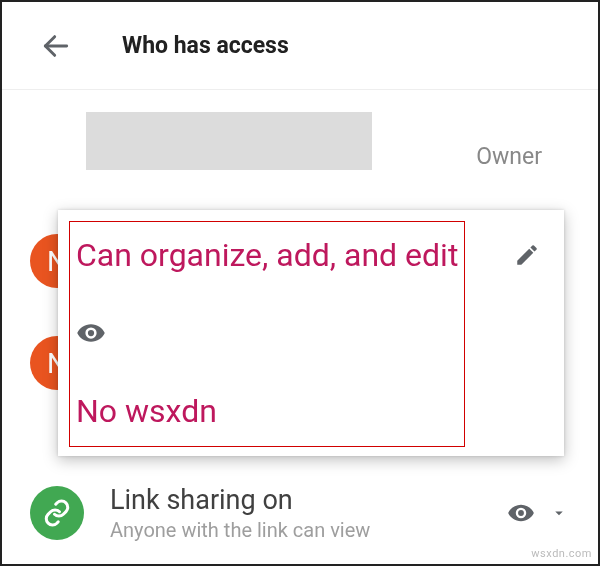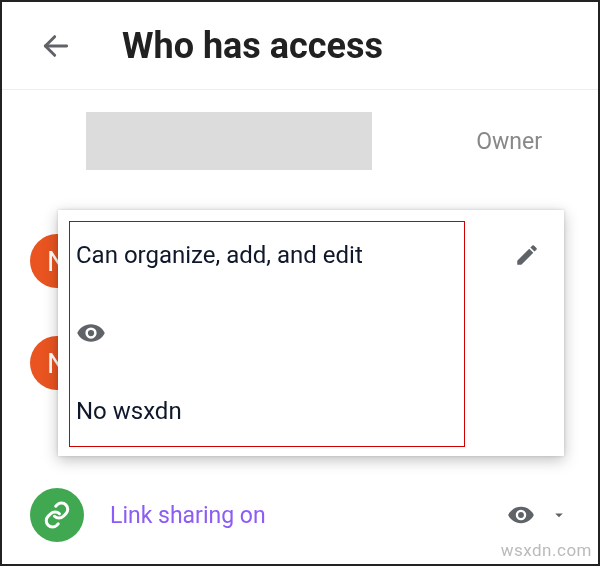--- a/index.html
+++ b/index.html
@@ -28,29 +28,29 @@
   }
   .back-arrow {
     width: 36px;
     height: 36px;
     color: #5f6368;
     display: flex;
     align-items: center;
     justify-content: center;
   }
   .title {
-    font-size: 36px;
+    font-size: 23px;
     font-weight: 700;
     color: #212121;
     margin-left: 48px;
   }
   
   .owner-row {
     display: flex;
-    align-items: center;
+    align-items: flex-end;
     padding: 22px 56px;
     margin-left: 28px;
   }
   .redacted {
     width: 286px;
     height: 58px;
     background: #dcdcdc;
   }
   .owner-row .spacer { flex: 1; }
   .owner-label {
@@ -92,22 +92,22 @@
     border: 1px solid #d10000;
     pointer-events: none;
   }
   .popup-item {
     display: flex;
     align-items: center;
     height: 78px;
     padding: 0 22px 0 18px;
   }
   .popup-item .label {
-    font-size: 24px;
-    color: #0f172a;
+    font-size: 32px;
+    color: #be185d;
     flex: 1;
   }
   .popup-item .icon {
     width: 30px;
     height: 30px;
     color: #5f6368;
     display: flex;
     align-items: center;
     justify-content: center;
   }
@@ -129,22 +129,22 @@
     display: flex;
     align-items: center;
     justify-content: center;
     color: #fff;
   }
   .link-text {
     margin-left: 26px;
     flex: 1;
   }
   .link-text .line1 {
-    font-size: 23px;
-    color: #8b5cf6;
+    font-size: 27px;
+    color: #404040;
   }
   .link-text .line2 {
     font-size: 20px;
     color: #9e9e9e;
     margin-top: 2px;
   }
   .link-right {
     display: flex;
     align-items: center;
     gap: 8px;
@@ -154,21 +154,21 @@
     width: 30px;
     height: 30px;
     display: flex;
     align-items: center;
     justify-content: center;
   }
   .watermark {
     position: absolute;
     right: 6px;
     bottom: 4px;
-    font-size: 17px;
+    font-size: 11px;
     color: #bbb;
     letter-spacing: 0.5px;
   }
 </style>
 </head>
 <body>
 
 <div class="outer">
 
   <div class="header">
@@ -217,20 +217,21 @@
 
   <div class="link-row">
     <div class="link-icon-circle">
       <svg viewBox="0 0 24 24" width="30" height="30" fill="none" stroke="#fff" stroke-width="2.4" stroke-linecap="round">
         <path d="M10 13a5 5 0 0 0 7.07 0l2.12-2.12a5 5 0 0 0-7.07-7.07L11 5"></path>
         <path d="M14 11a5 5 0 0 0-7.07 0l-2.12 2.12a5 5 0 0 0 7.07 7.07L13 19"></path>
       </svg>
     </div>
     <div class="link-text">
       <div class="line1">Link sharing on</div>
+      <div class="line2">Anyone with the link can view</div>
     </div>
     <div class="link-right">
       <span class="iconwrap">
         <svg viewBox="0 0 24 24" width="28" height="28" fill="currentColor">
           <path d="M12 5C7 5 2.73 8.11 1 12c1.73 3.89 6 7 11 7s9.27-3.11 11-7c-1.73-3.89-6-7-11-7zm0 11.5A4.5 4.5 0 1 1 12 7.5a4.5 4.5 0 0 1 0 9zm0-7a2.5 2.5 0 1 0 0 5 2.5 2.5 0 0 0 0-5z"></path>
         </svg>
       </span>
       <span class="iconwrap">
         <svg viewBox="0 0 24 24" width="18" height="18" fill="currentColor">
           <path d="M7 10l5 5 5-5z"></path>

